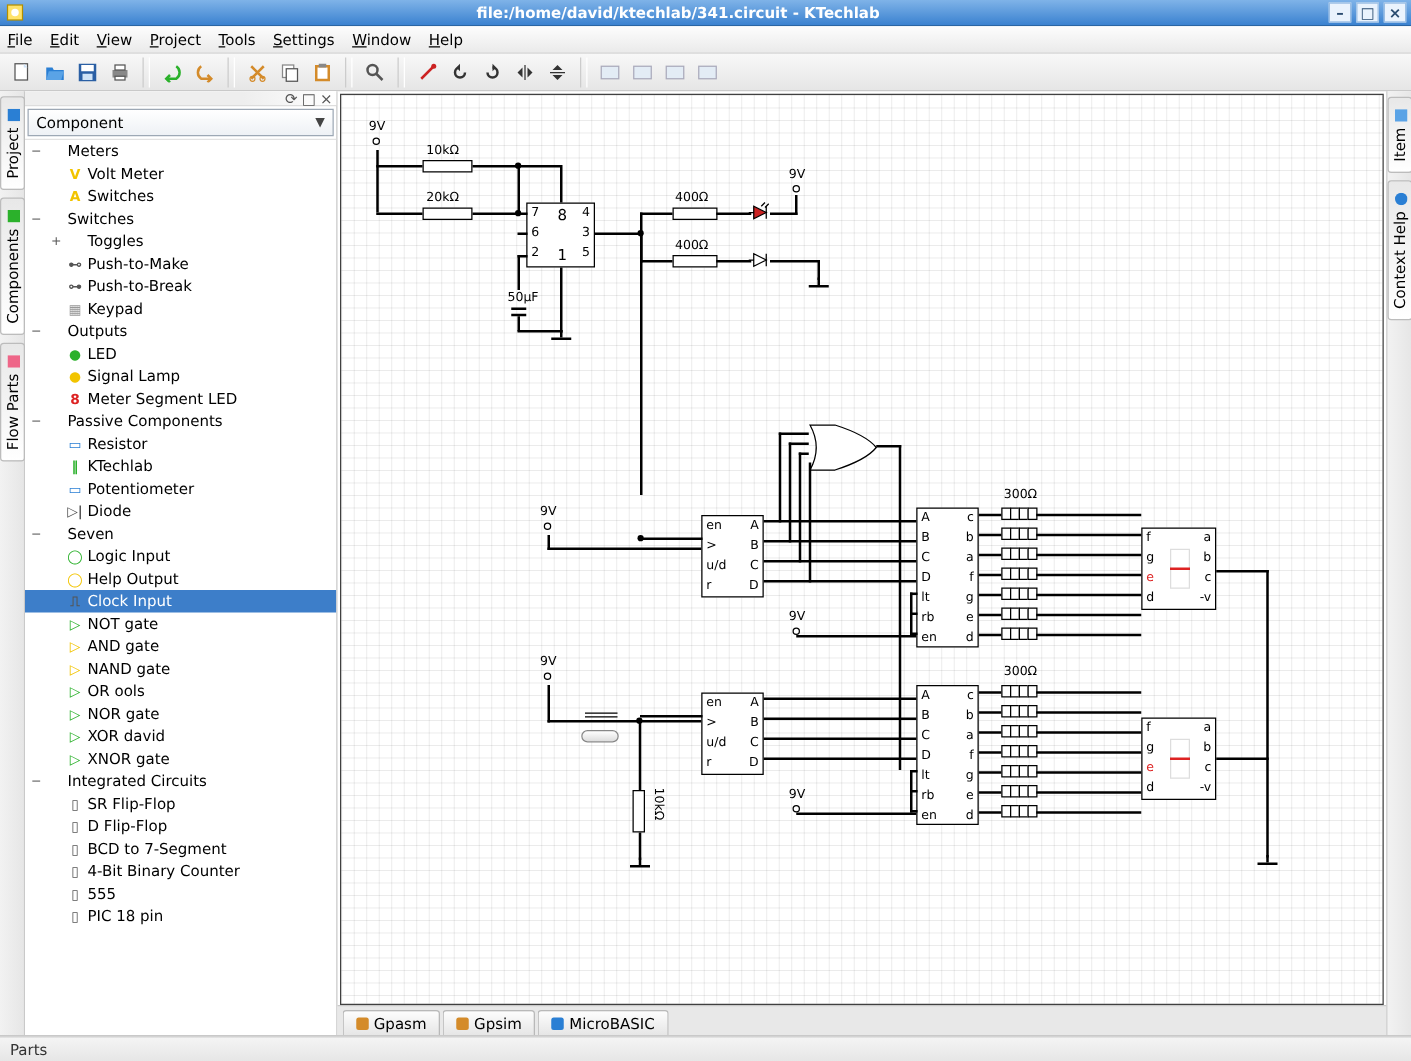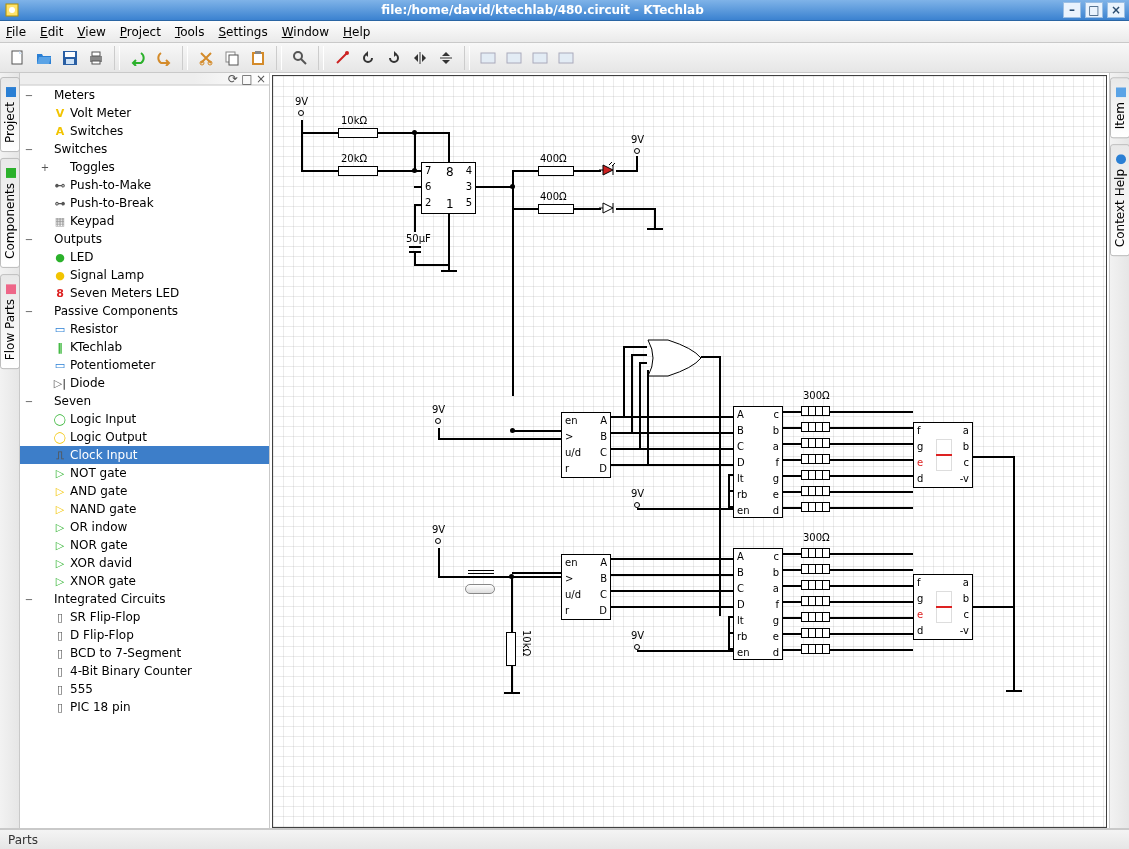--- a/index.html
+++ b/index.html
@@ -74,21 +74,21 @@
 </head>
 <body>
 
 <div class="titlebar">
   <span class="app-icon">
     <svg width="14" height="14">
         <rect x="1" y="1" width="12" height="12" fill="#ffe36b" stroke="#b38f00"></rect>
         <circle cx="7" cy="7" r="3" fill="#fff"></circle>
       </svg>
   </span>
-  <span class="title">file:/home/david/ktechlab/480.circuit - KTechlab</span>
+  <span class="title">file:/home/david/ktechlab/341.circuit - KTechlab</span>
   <span class="winbtn">–</span>
   <span class="winbtn">□</span>
   <span class="winbtn">×</span>
 </div>
 
 <div class="menubar">
   <span><u>F</u>ile</span>
   <span><u>E</u>dit</span>
   <span><u>V</u>iew</span>
   <span><u>P</u>roject</span>
@@ -247,20 +247,24 @@
         </span>
       </div>
   </div>
 
   <div class="sidebar">
     <div class="dockhead">
       <span>⟳</span>
       <span>□</span>
       <span>×</span>
     </div>
+    <div class="combo">
+      <span>Component</span>
+      <span class="arrow">▼</span>
+    </div>
     <div class="tree">
       <ul id="tree-root">
           <li>
             <div class="node indent0">
               <span class="tw">−</span>
               <span class="ic"></span>
               <span class="lbl">Meters</span>
             </div>
           </li>
           <li>
@@ -330,21 +334,21 @@
             <div class="node indent1">
               <span class="tw"></span>
               <span class="ic" style="color: rgb(242, 196, 0); font-weight: bold; font-size: 11px;">●</span>
               <span class="lbl">Signal Lamp</span>
             </div>
           </li>
           <li>
             <div class="node indent1">
               <span class="tw"></span>
               <span class="ic" style="color: rgb(221, 34, 34); font-weight: bold; font-size: 11px;">8</span>
-              <span class="lbl">Seven Meters LED</span>
+              <span class="lbl">Meter Segment LED</span>
             </div>
           </li>
           <li>
             <div class="node indent0">
               <span class="tw">−</span>
               <span class="ic"></span>
               <span class="lbl">Passive Components</span>
             </div>
           </li>
           <li>
@@ -386,21 +390,21 @@
             <div class="node indent1">
               <span class="tw"></span>
               <span class="ic" style="color: rgb(43, 177, 43); font-weight: bold; font-size: 11px;">◯</span>
               <span class="lbl">Logic Input</span>
             </div>
           </li>
           <li>
             <div class="node indent1">
               <span class="tw"></span>
               <span class="ic" style="color: rgb(242, 196, 0); font-weight: bold; font-size: 11px;">◯</span>
-              <span class="lbl">Logic Output</span>
+              <span class="lbl">Help Output</span>
             </div>
           </li>
           <li>
             <div class="node indent1 sel">
               <span class="tw"></span>
               <span class="ic" style="color: rgb(85, 85, 85); font-weight: bold; font-size: 11px;">⎍</span>
               <span class="lbl">Clock Input</span>
             </div>
           </li>
           <li>
@@ -421,21 +425,21 @@
             <div class="node indent1">
               <span class="tw"></span>
               <span class="ic" style="color: rgb(242, 196, 0); font-weight: bold; font-size: 11px;">▷</span>
               <span class="lbl">NAND gate</span>
             </div>
           </li>
           <li>
             <div class="node indent1">
               <span class="tw"></span>
               <span class="ic" style="color: rgb(43, 177, 43); font-weight: bold; font-size: 11px;">▷</span>
-              <span class="lbl">OR indow</span>
+              <span class="lbl">OR ools</span>
             </div>
           </li>
           <li>
             <div class="node indent1">
               <span class="tw"></span>
               <span class="ic" style="color: rgb(43, 177, 43); font-weight: bold; font-size: 11px;">▷</span>
               <span class="lbl">NOR gate</span>
             </div>
           </li>
           <li>
@@ -860,20 +864,34 @@
           <div class="wire" style="left: 510px; top: 541px; width: 18px; height: 2px;"></div>
           <div class="wire" style="left: 556px; top: 541px; width: 84px; height: 2px;"></div>
           <div class="wire" style="left: 510px; top: 557px; width: 18px; height: 2px;"></div>
           <div class="wire" style="left: 556px; top: 557px; width: 84px; height: 2px;"></div>
           <div class="wire" style="left: 510px; top: 573px; width: 18px; height: 2px;"></div>
           <div class="wire" style="left: 556px; top: 573px; width: 84px; height: 2px;"></div>
         </div>
 
     </div>
 
+    <div class="tabstrip">
+      <div class="doctab">
+          <span class="dot" style="background:#d48b2a"></span>
+          <span>Gpasm</span>
+        </div>
+      <div class="doctab">
+          <span class="dot" style="background:#d48b2a"></span>
+          <span>Gpsim</span>
+        </div>
+      <div class="doctab">
+          <span class="dot" style="background:#2a7fd4"></span>
+          <span>MicroBASIC</span>
+        </div>
+    </div>
   </div>
 
   <div class="rail right">
     <div class="tab">
         <span>Item</span>
         <span class="ic">
           <svg width="10" height="10">
             <rect width="10" height="10" fill="#5aa3e6"></rect>
           </svg>
         </span>

